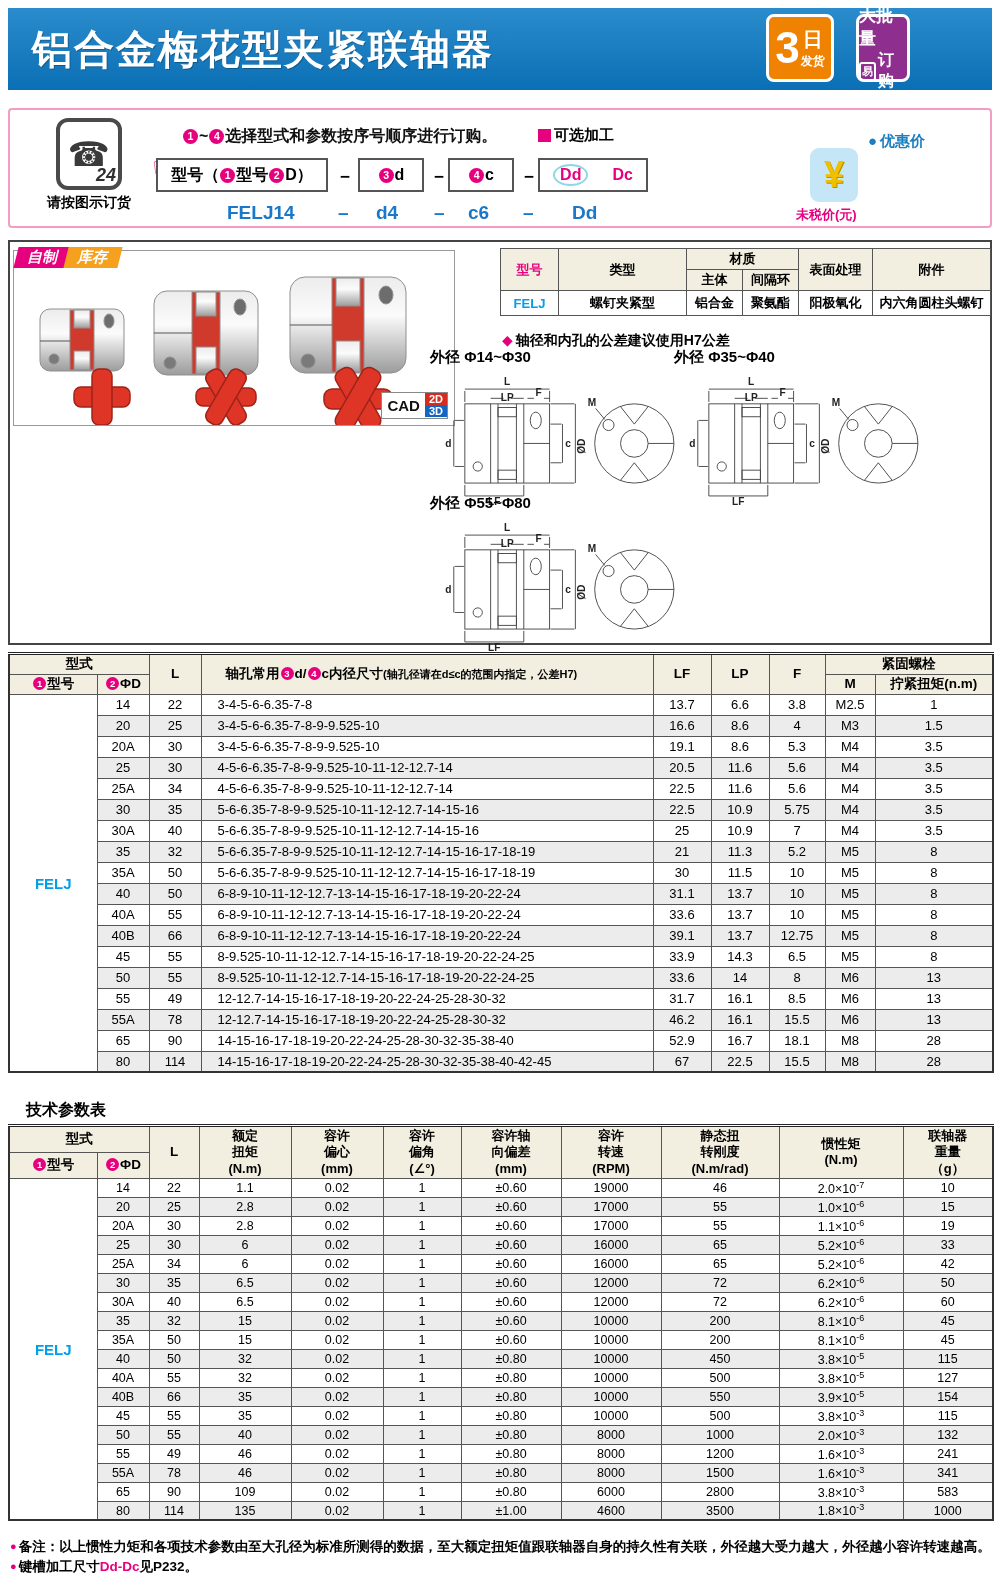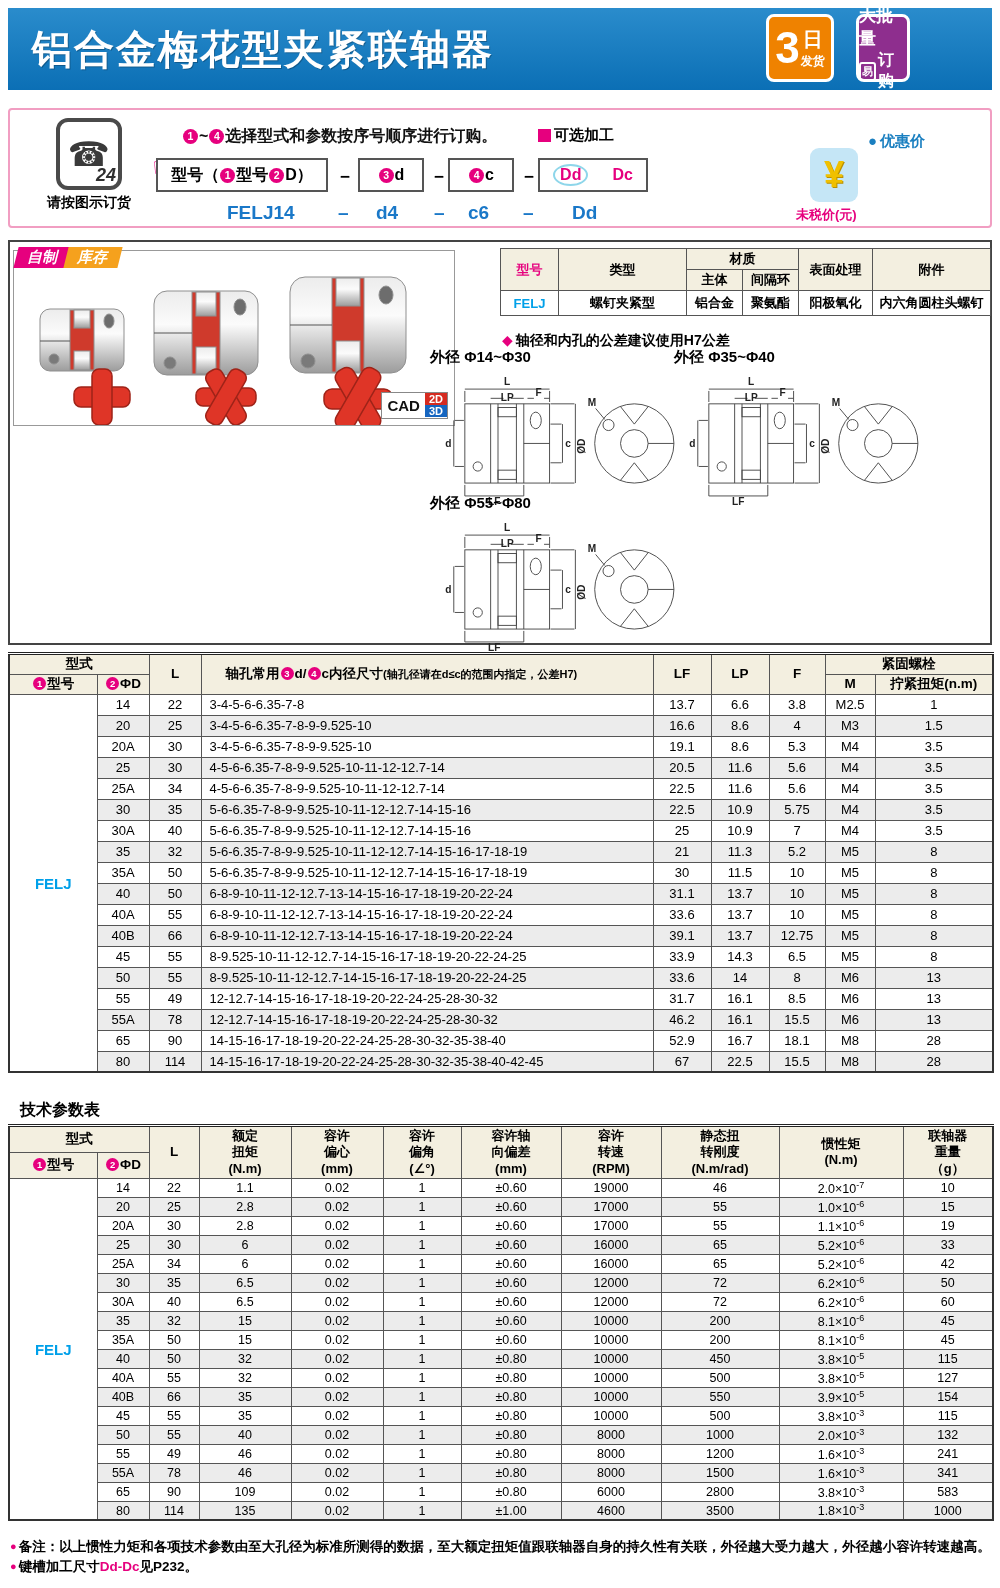--- a/index.html
+++ b/index.html
@@ -89,30 +89,30 @@
   .features ul { list-style:none; margin-top:2px; }
   .features li { font-size:14.5px; font-weight:bold; line-height:24px; }
   .features li::before { content:"●"; font-size:10px; margin-right:6px; vertical-align:2px; color:#222; }
 
   
   .dtable { border-collapse:collapse; table-layout:fixed; width:984px; border:2px solid #333; border-top:3px double #222; }
   .dtable th { background:#f3efe0; border:1px solid #555; font-weight:bold; font-size:13.5px; padding:1px 2px; line-height:1.25; }
   .dtable td { border:1px solid #555; font-size:13px; text-align:center; padding:0 3px; height:21px; background:#fff; }
   .dtable tr.alt td { background:#ececec; }
   .dtable td.felj-cell { background:#fff; color:#00a0e9; font-weight:900; font-size:15px; }
-  .dtable td.bores { text-align:left; padding-left:8px; }
+  .dtable td.bores { text-align:left; padding-left:16px; }
   .dtable .small { font-size:11px; font-weight:bold; }
   .tech td { height:19px; font-size:12.5px; }
   th.pre { white-space:pre-line; font-size:13px; }
   sup { font-size:9px; }
 
   .tbl1 { position:absolute; left:8px; top:652px; }
   .note1 { position:absolute; left:10px; top:1082px; font-size:13.5px; font-weight:bold; }
   .note1 .dot, .noteb .dot { color:#e6007e; margin-right:2px; font-size:11px; vertical-align:1px; }
-  .tech-title { position:absolute; left:20px; top:1100px; font-size:16px; font-weight:900; }
+  .tech-title { position:absolute; left:26px; top:1100px; font-size:16px; font-weight:900; }
   .tbl2 { position:absolute; left:8px; top:1124px; }
   .noteb { position:absolute; left:10px; font-size:13.5px; font-weight:bold; }
   .nb1 { top:1538px; }
   .nb2 { top:1558px; }
   .mag { color:#e6007e; }
 </style>
 </head>
 <body>
 
 <div class="page">

